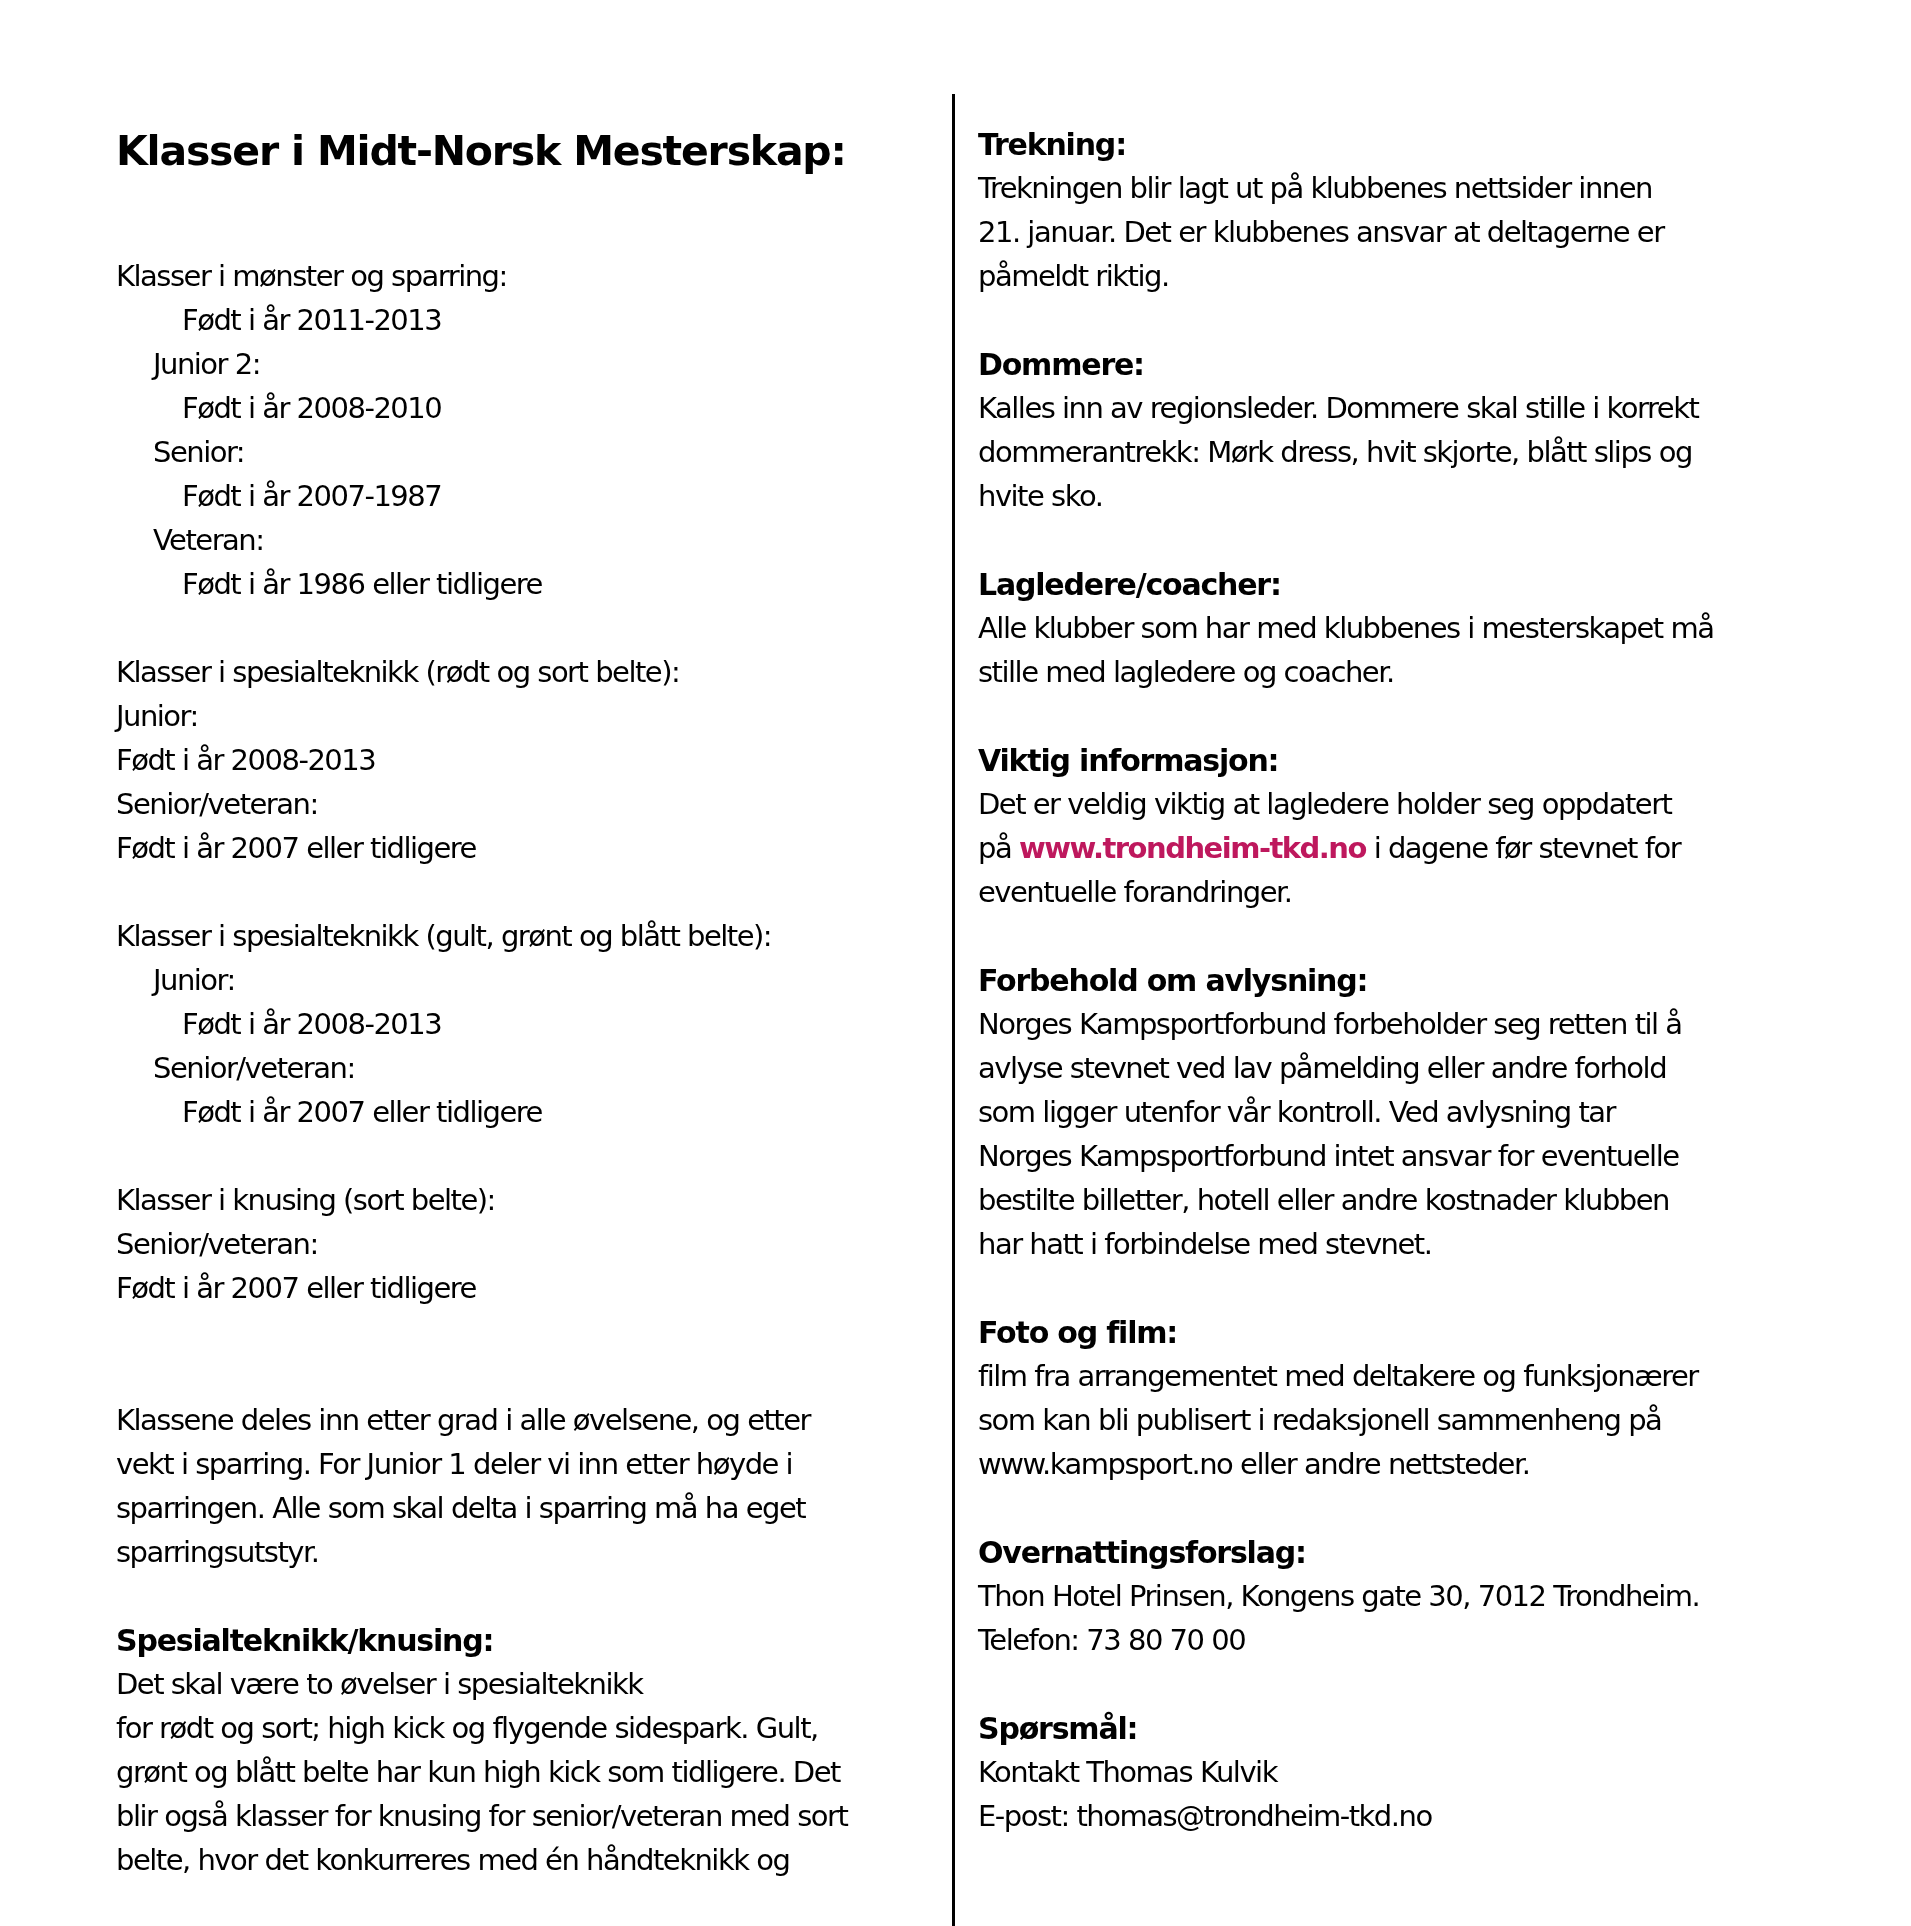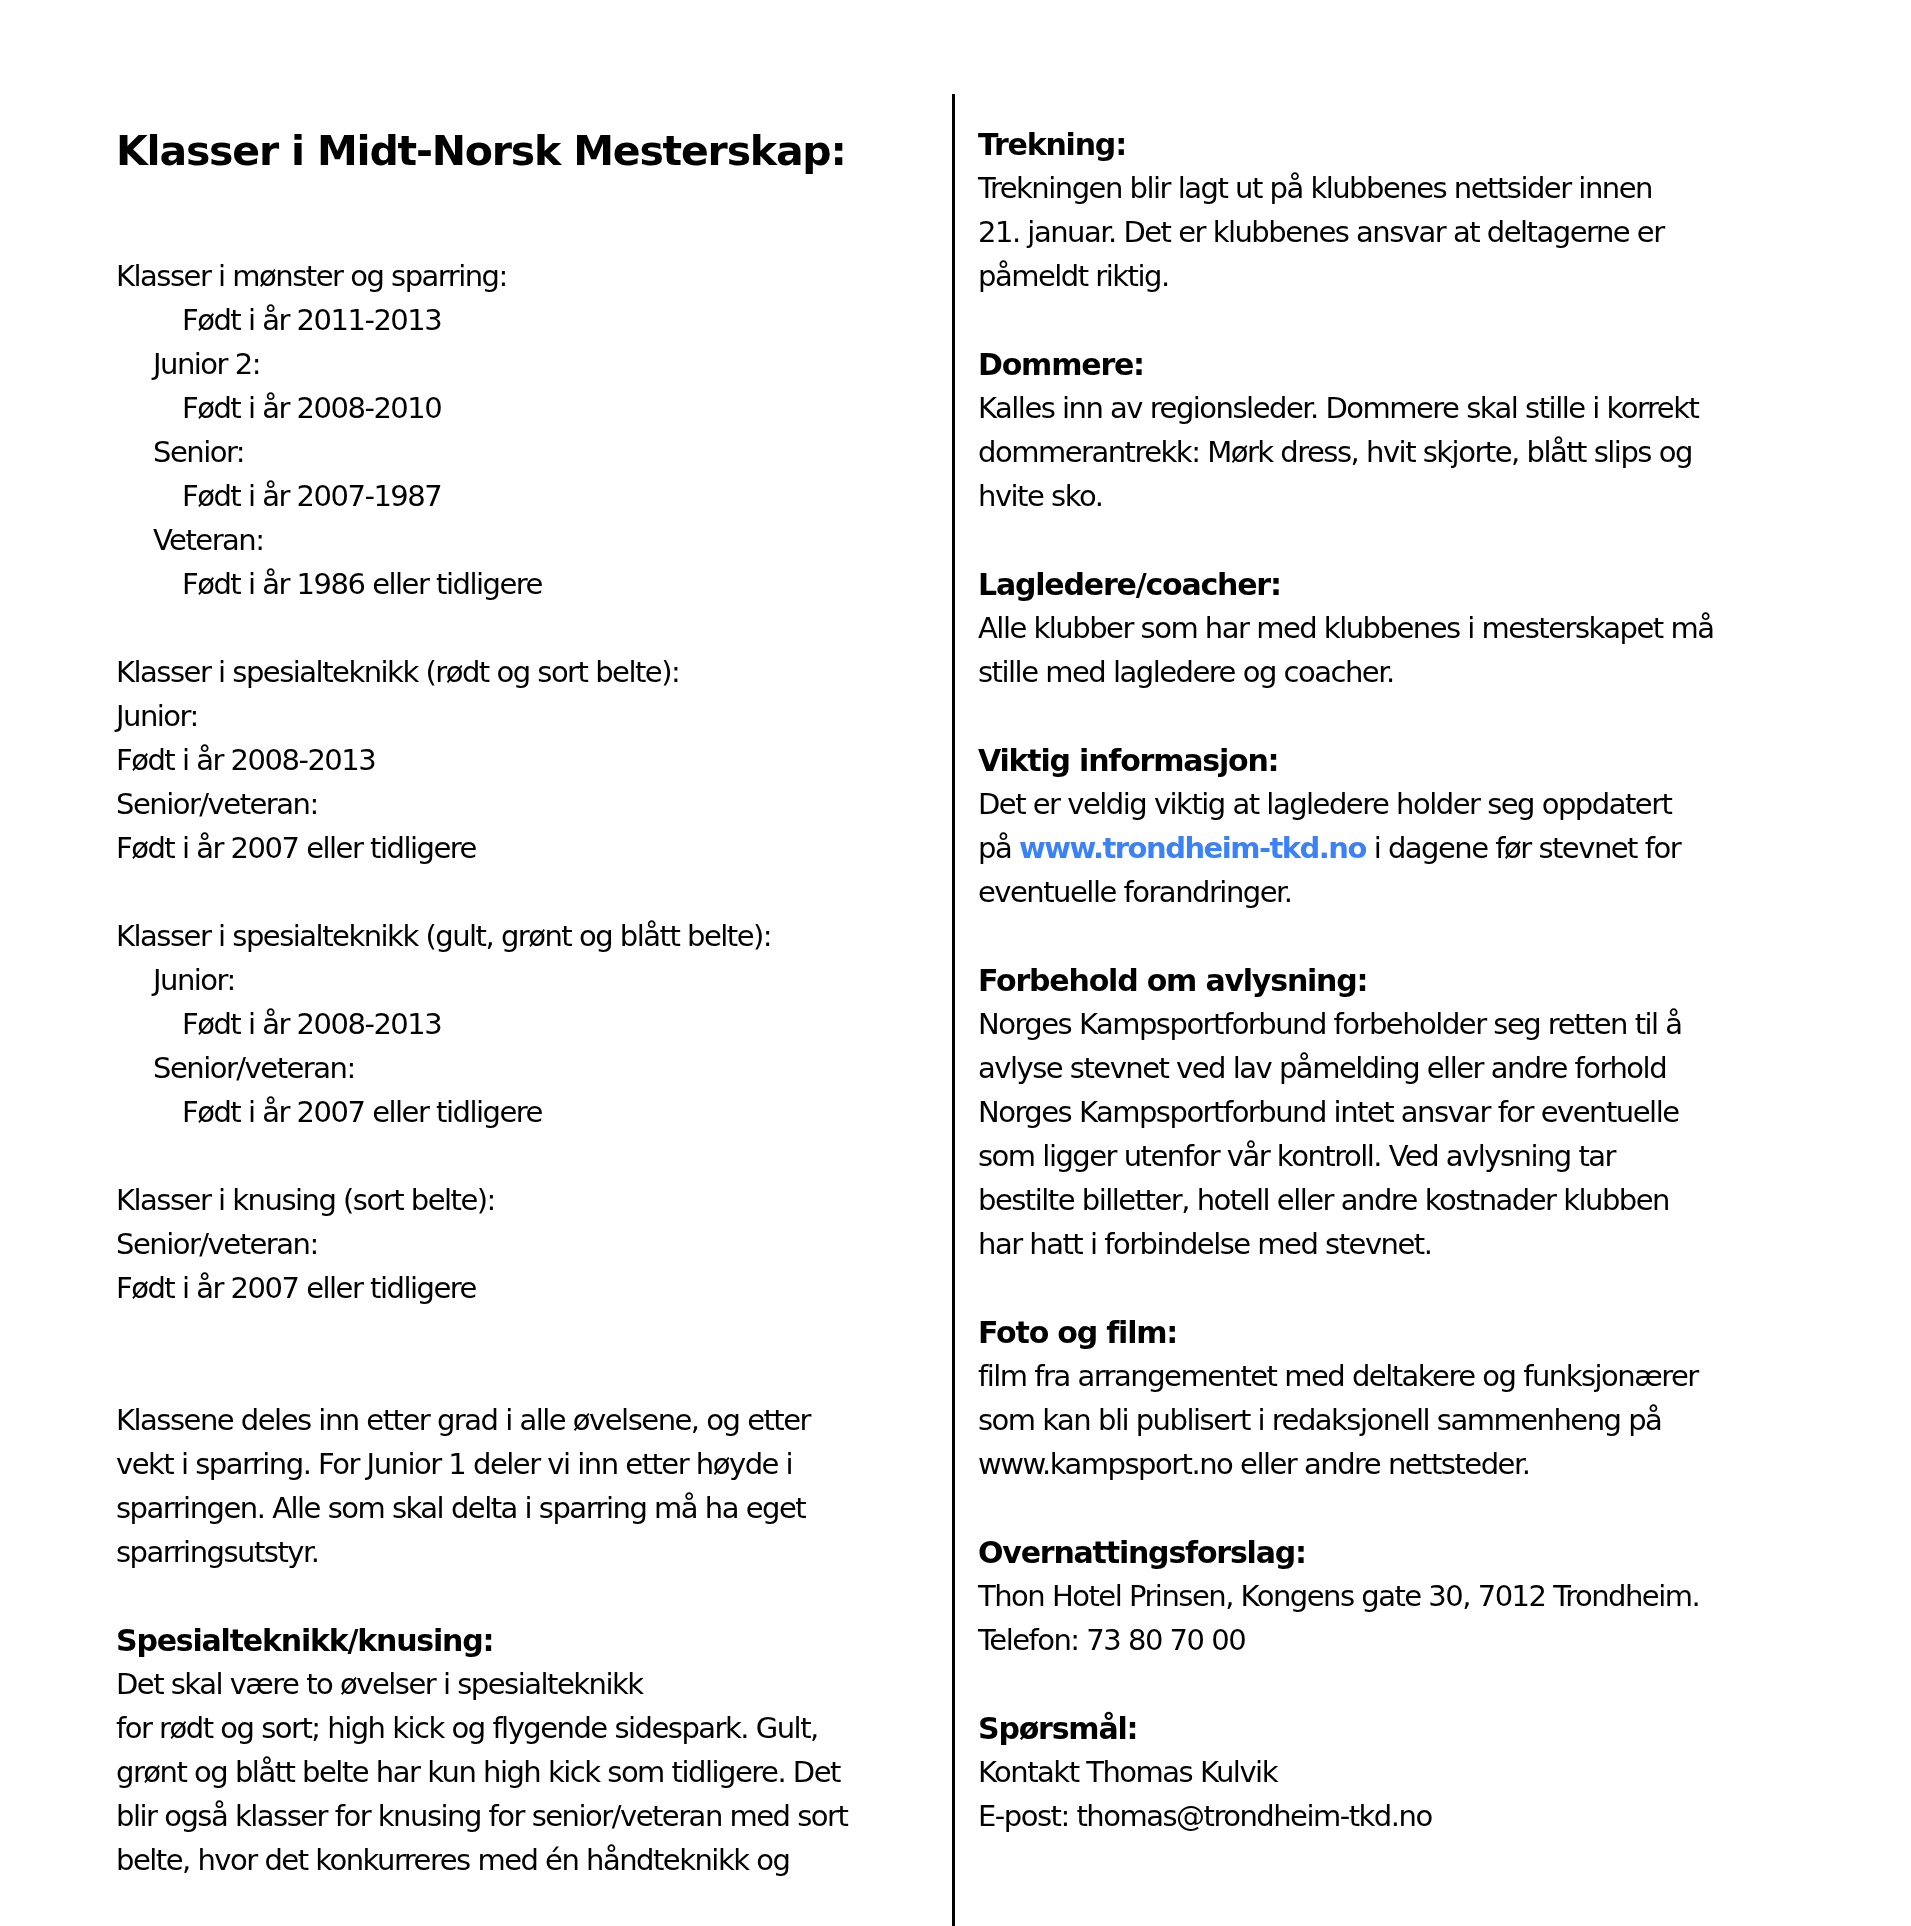--- a/index.html
+++ b/index.html
@@ -9,21 +9,21 @@
   }
   .col{position:absolute;top:127px;}
   #left-col{left:116px;width:840px;}
   #right-col{left:978px;width:836px;}
   .line{height:44px;font-size:29px;letter-spacing:-1.5px;white-space:nowrap;}
   .line.title{font-size:41px;font-weight:bold;letter-spacing:-1.2px;}
   .line.h{font-weight:bold;font-size:30px;letter-spacing:-1.2px;}
   .line.i1{padding-left:37px;}
   .line.i2{padding-left:66px;}
   .line.gap{}
-  .link{color:#3b82f6;font-weight:bold;}
+  .link{color:#be185d;font-weight:bold;}
   #divider{position:absolute;left:952px;top:94px;width:3.1px;height:1929px;background:#000000;}
 </style>
 </head>
 <body>
 
 <div id="page">
 
   <div id="left-col" class="col">
       <div class="line title">Klasser i Midt-Norsk Mesterskap:</div>
       <div class="line gap"></div>
@@ -85,22 +85,22 @@
       <div class="line p">stille med lagledere og coacher.</div>
       <div class="line gap"></div>
       <div class="line h">Viktig informasjon:</div>
       <div class="line p">Det er veldig viktig at lagledere holder seg oppdatert</div>
       <div class="line p"><span>på </span><span class="link">www.trondheim-tkd.no</span><span> i dagene før stevnet for</span></div>
       <div class="line p">eventuelle forandringer.</div>
       <div class="line gap"></div>
       <div class="line h">Forbehold om avlysning:</div>
       <div class="line p">Norges Kampsportforbund forbeholder seg retten til å</div>
       <div class="line p">avlyse stevnet ved lav påmelding eller andre forhold</div>
+      <div class="line p">som ligger utenfor vår kontroll. Ved avlysning tar</div>
       <div class="line p">Norges Kampsportforbund intet ansvar for eventuelle</div>
-      <div class="line p">som ligger utenfor vår kontroll. Ved avlysning tar</div>
       <div class="line p">bestilte billetter, hotell eller andre kostnader klubben</div>
       <div class="line p">har hatt i forbindelse med stevnet.</div>
       <div class="line gap"></div>
       <div class="line h">Foto og film:</div>
       <div class="line p">film fra arrangementet med deltakere og funksjonærer</div>
       <div class="line p">som kan bli publisert i redaksjonell sammenheng på</div>
       <div class="line p">www.kampsport.no eller andre nettsteder.</div>
       <div class="line gap"></div>
       <div class="line h">Overnattingsforslag:</div>
       <div class="line p">Thon Hotel Prinsen, Kongens gate 30, 7012 Trondheim.</div>

